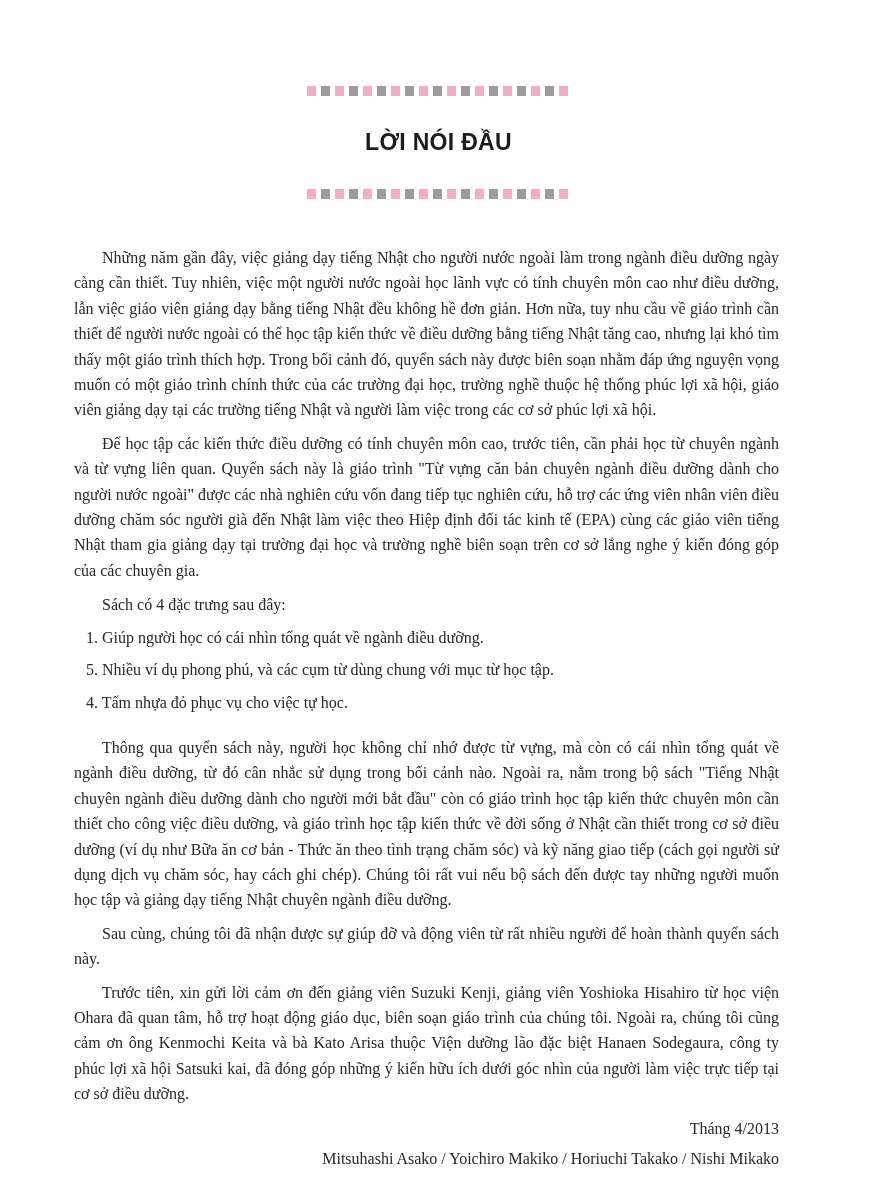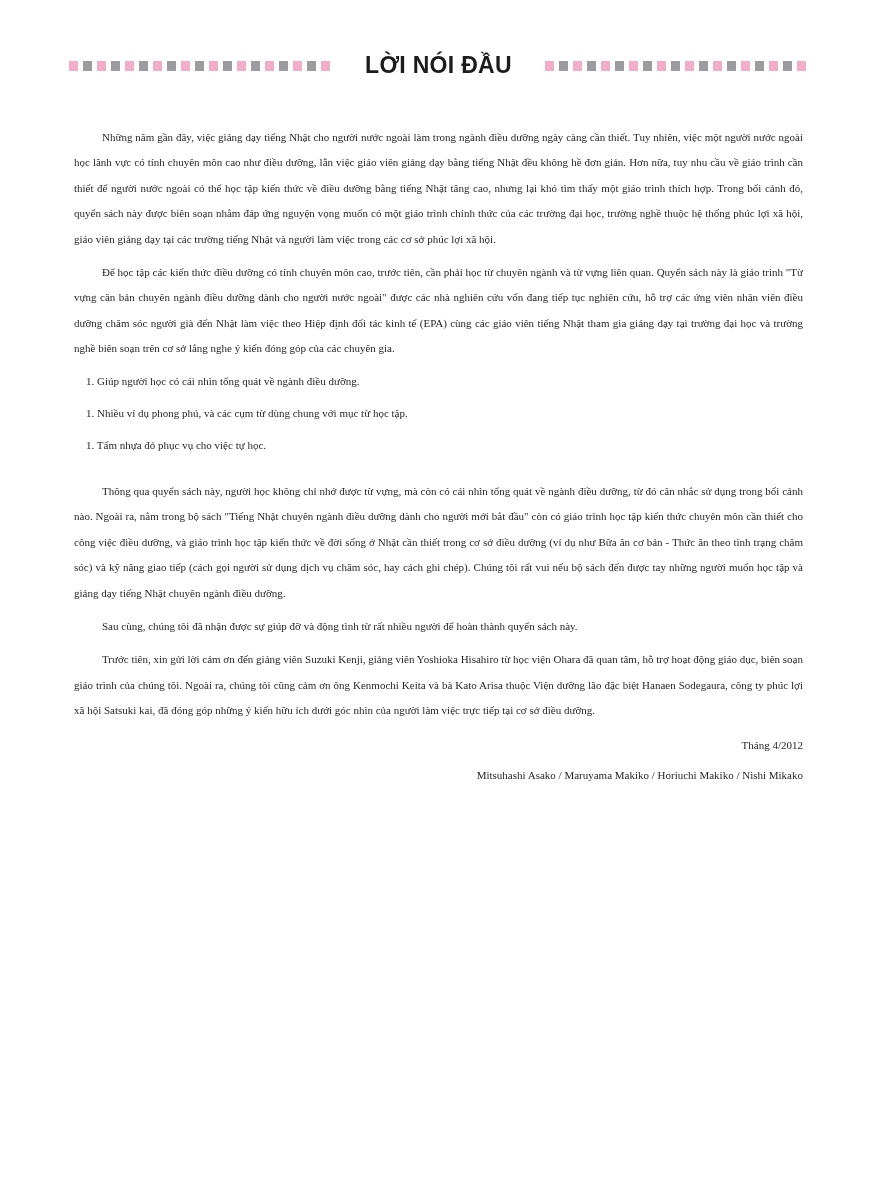--- a/index.html
+++ b/index.html
@@ -12,21 +12,22 @@
     background: #ffffff;
     font-family: "Liberation Serif", "DejaVu Serif", serif;
     color: #272727;
     overflow: hidden;
   }
   .page-header {
     display: flex;
     align-items: center;
     justify-content: center;
     gap: 33px;
-    padding-top: 52px;
+    padding-top: 86px;
+    flex-direction: column;
   }
   .dots {
     width: 263px;
     height: 10px;
     flex: 0 0 auto;
     background: repeating-linear-gradient(
       to right,
       #f3adc9 0px, #f3adc9 9px,
       transparent 9px, transparent 14px,
       #9c9ca0 14px, #9c9ca0 23px,
@@ -36,22 +37,22 @@
   .page-title {
     margin: 0;
     font-family: "Liberation Sans", "DejaVu Sans", sans-serif;
     font-weight: 700;
     font-size: 23px;
     letter-spacing: 0.3px;
     color: #1c1c1c;
     white-space: nowrap;
   }
   .content {
-    padding: 46px 74px 0 74px;
-    font-size: 11px;
+    padding: 46px 98px 0 74px;
+    font-size: 16px;
     line-height: 25.4px;
     text-align: justify;
   }
   .content p {
     margin: 8px 0 0 0;
     text-indent: 28px;
   }
   .content p.first { margin-top: 0; }
   .content p.feature {
     text-indent: 0;
@@ -81,30 +82,31 @@
     <h1 class="page-title">LỜI NÓI ĐẦU</h1>
     <div class="dots"></div>
   </div>
 
   <div class="content">
 
     <p class="first">Những năm gần đây, việc giảng dạy tiếng Nhật cho người nước ngoài làm trong ngành điều dưỡng ngày càng cần thiết. Tuy nhiên, việc một người nước ngoài học lãnh vực có tính chuyên môn cao như điều dưỡng, lẫn việc giáo viên giảng dạy bằng tiếng Nhật đều không hề đơn giản. Hơn nữa, tuy nhu cầu về giáo trình cần thiết để người nước ngoài có thể học tập kiến thức về điều dưỡng bằng tiếng Nhật tăng cao, nhưng lại khó tìm thấy một giáo trình thích hợp. Trong bối cảnh đó, quyển sách này được biên soạn nhằm đáp ứng nguyện vọng muốn có một giáo trình chính thức của các trường đại học, trường nghề thuộc hệ thống phúc lợi xã hội, giáo viên giảng dạy tại các trường tiếng Nhật và người làm việc trong các cơ sở phúc lợi xã hội.</p>
 
     <p>Để học tập các kiến thức điều dưỡng có tính chuyên môn cao, trước tiên, cần phải học từ chuyên ngành và từ vựng liên quan. Quyển sách này là giáo trình "Từ vựng căn bản chuyên ngành điều dưỡng dành cho người nước ngoài" được các nhà nghiên cứu vốn đang tiếp tục nghiên cứu, hỗ trợ các ứng viên nhân viên điều dưỡng chăm sóc người già đến Nhật làm việc theo Hiệp định đối tác kinh tế (EPA) cùng các giáo viên tiếng Nhật tham gia giảng dạy tại trường đại học và trường nghề biên soạn trên cơ sở lắng nghe ý kiến đóng góp của các chuyên gia.</p>
 
+    <p class="features-intro">Sách có 4 đặc trưng sau đây:</p>
 
     <p class="feature">1. Giúp người học có cái nhìn tổng quát về ngành điều dưỡng.</p>
-    <p class="feature">1. Nhiều ví dụ phong phú, và các cụm từ dùng chung với mục từ học tập.</p>
-    <p class="feature">1. Tấm nhựa đỏ phục vụ cho việc tự học.</p>
+    <p class="feature">5. Nhiều ví dụ phong phú, và các cụm từ dùng chung với mục từ học tập.</p>
+    <p class="feature">4. Tấm nhựa đỏ phục vụ cho việc tự học.</p>
 
     <p class="after-list">Thông qua quyển sách này, người học không chỉ nhớ được từ vựng, mà còn có cái nhìn tổng quát về ngành điều dưỡng, từ đó cân nhắc sử dụng trong bối cảnh nào. Ngoài ra, nằm trong bộ sách "Tiếng Nhật chuyên ngành điều dưỡng dành cho người mới bắt đầu" còn có giáo trình học tập kiến thức chuyên môn cần thiết cho công việc điều dưỡng, và giáo trình học tập kiến thức về đời sống ở Nhật cần thiết trong cơ sở điều dưỡng (ví dụ như Bữa ăn cơ bản - Thức ăn theo tình trạng chăm sóc) và kỹ năng giao tiếp (cách gọi người sử dụng dịch vụ chăm sóc, hay cách ghi chép). Chúng tôi rất vui nếu bộ sách đến được tay những người muốn học tập và giảng dạy tiếng Nhật chuyên ngành điều dưỡng.</p>
 
-    <p>Sau cùng, chúng tôi đã nhận được sự giúp đỡ và động tình từ rất nhiều người để hoàn thành quyển sách này.</p>
+    <p>Sau cùng, chúng tôi đã nhận được sự giúp đỡ và động viên từ rất nhiều người để hoàn thành quyển sách này.</p>
 
     <p>Trước tiên, xin gửi lời cảm ơn đến giảng viên Suzuki Kenji, giảng viên Yoshioka Hisahiro từ học viện Ohara đã quan tâm, hỗ trợ hoạt động giáo dục, biên soạn giáo trình của chúng tôi. Ngoài ra, chúng tôi cũng cảm ơn ông Kenmochi Keita và bà Kato Arisa thuộc Viện dưỡng lão đặc biệt Hanaen Sodegaura, công ty phúc lợi xã hội Satsuki kai, đã đóng góp những ý kiến hữu ích dưới góc nhìn của người làm việc trực tiếp tại cơ sở điều dưỡng.</p>
 
 
-    <p class="date-line">Tháng 4/2012</p>
+    <p class="date-line">Tháng 4/2013</p>
 
-    <p class="authors-line">Mitsuhashi Asako / Maruyama Makiko / Horiuchi Makiko / Nishi Mikako</p>
+    <p class="authors-line">Mitsuhashi Asako / Yoichiro Makiko / Horiuchi Takako / Nishi Mikako</p>
 
   </div>
 </div>
 
 </body></html>

